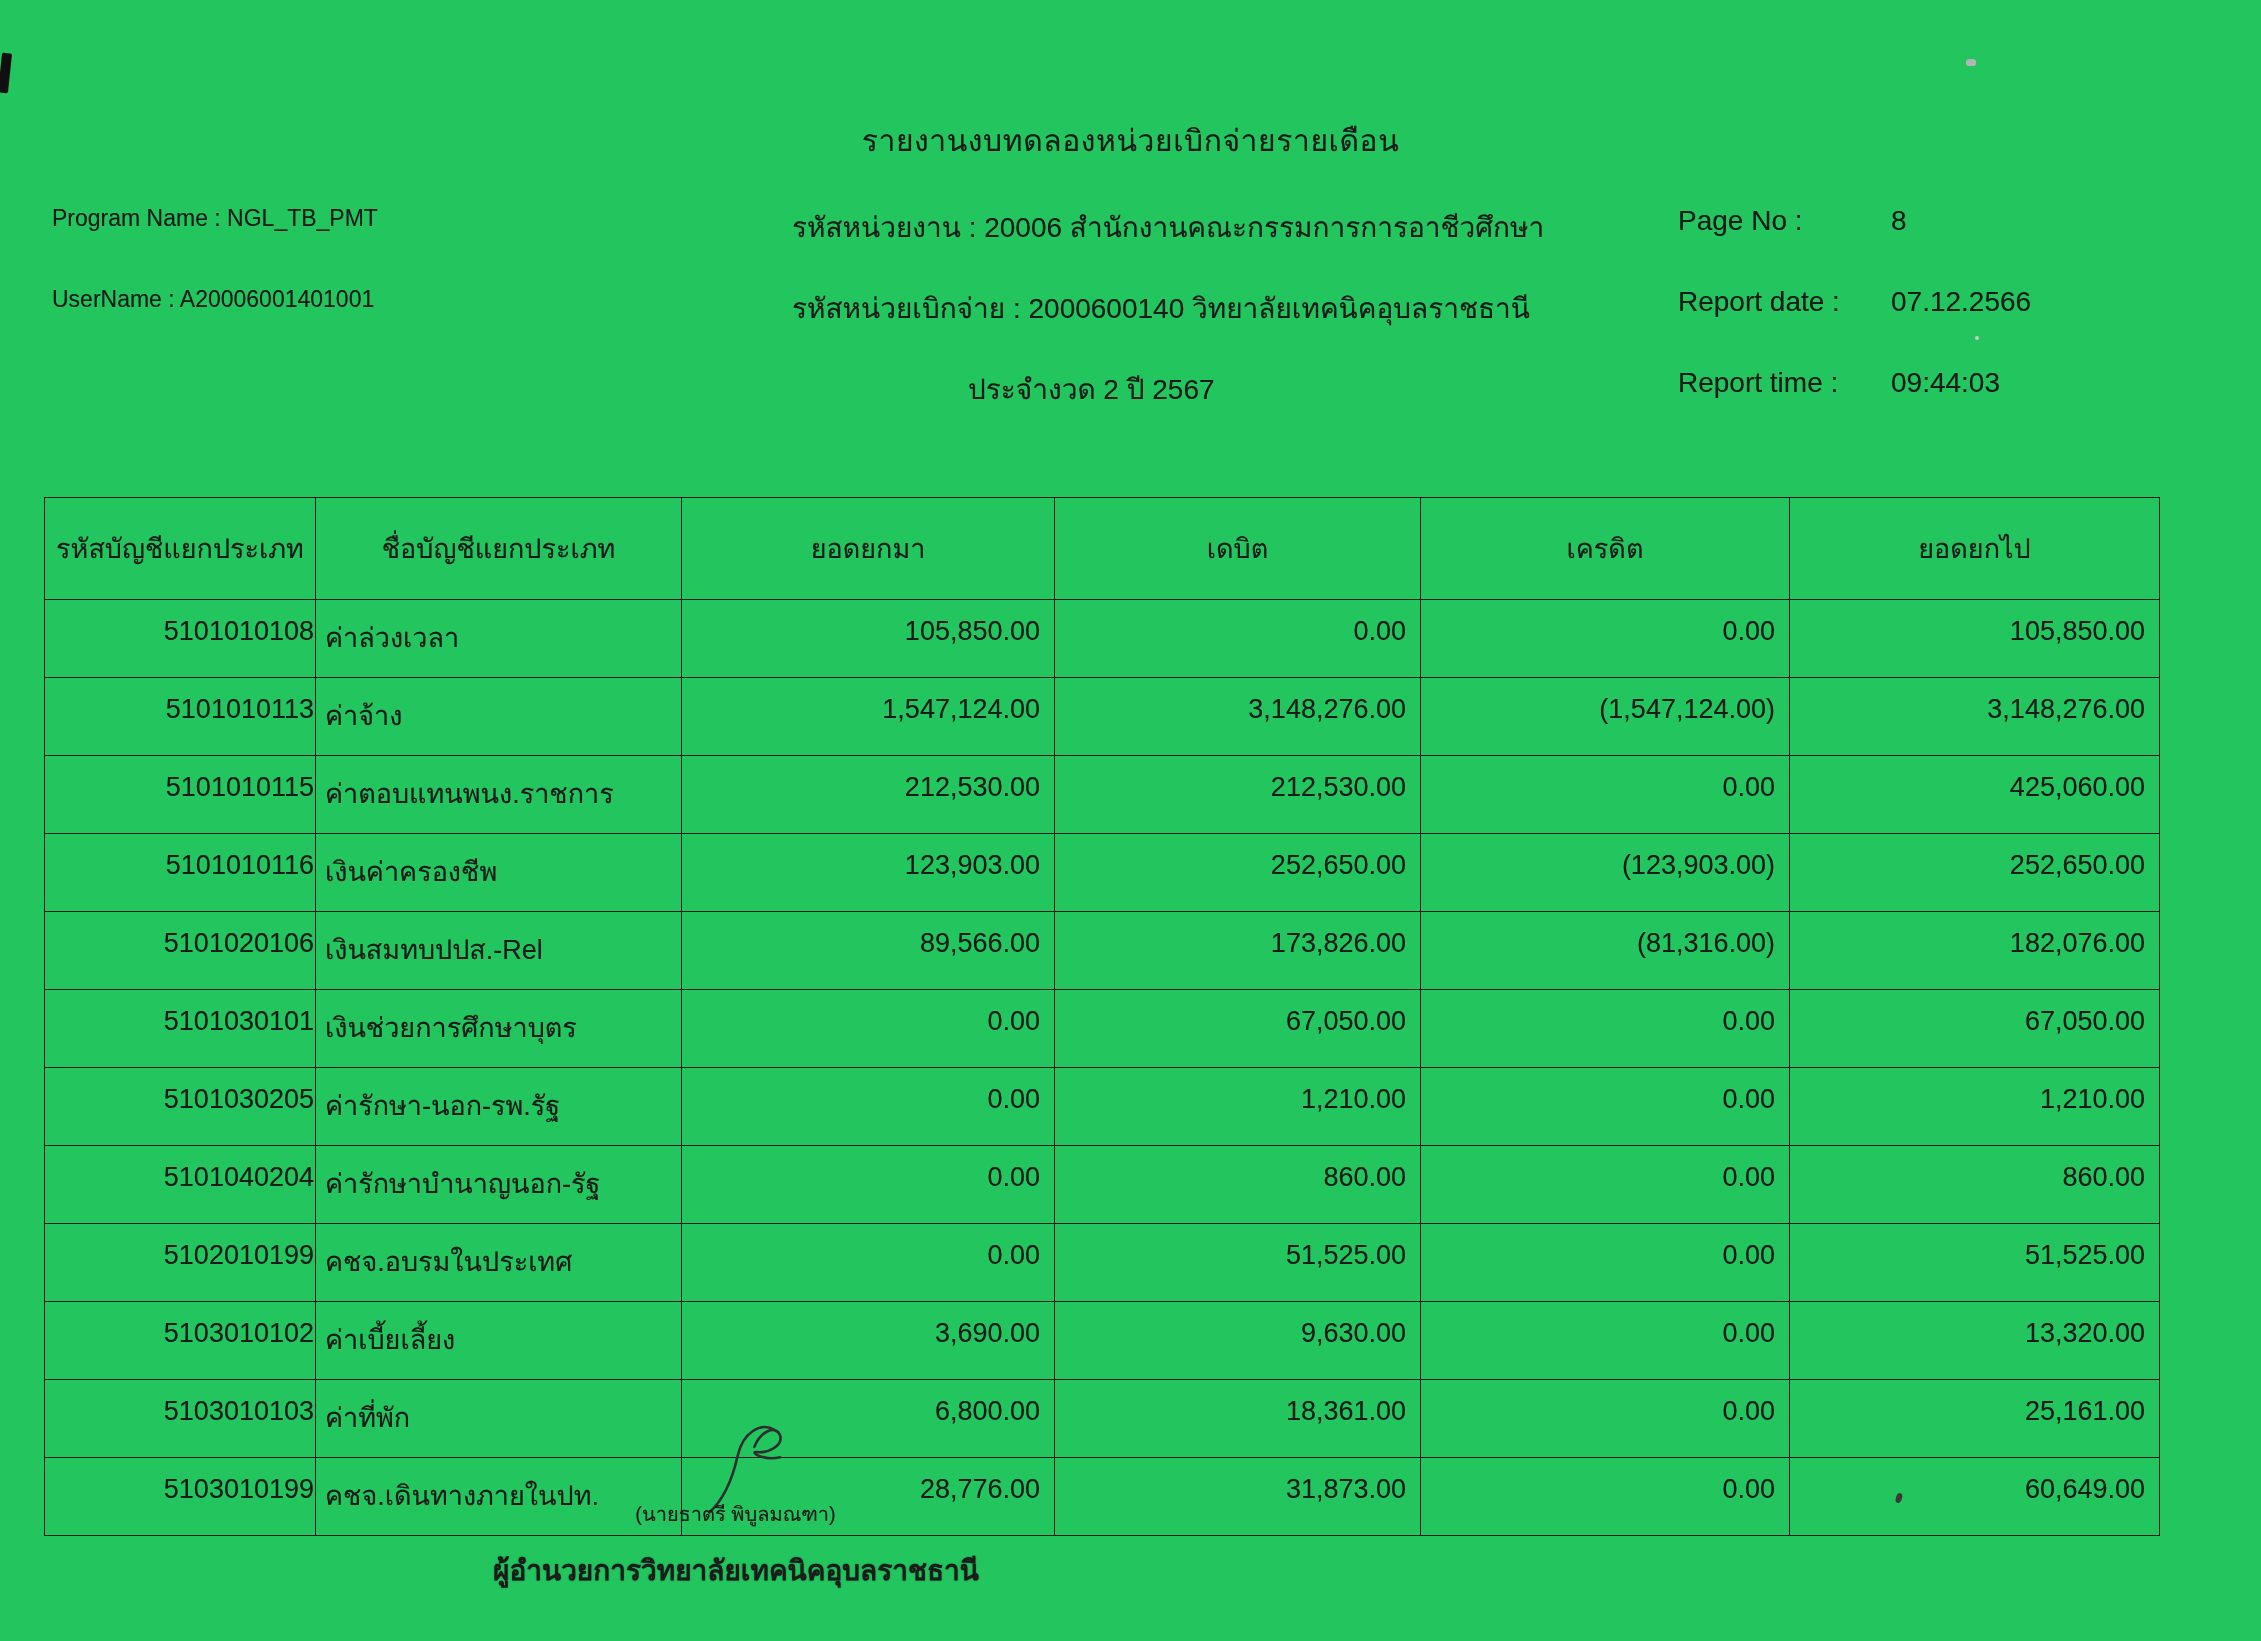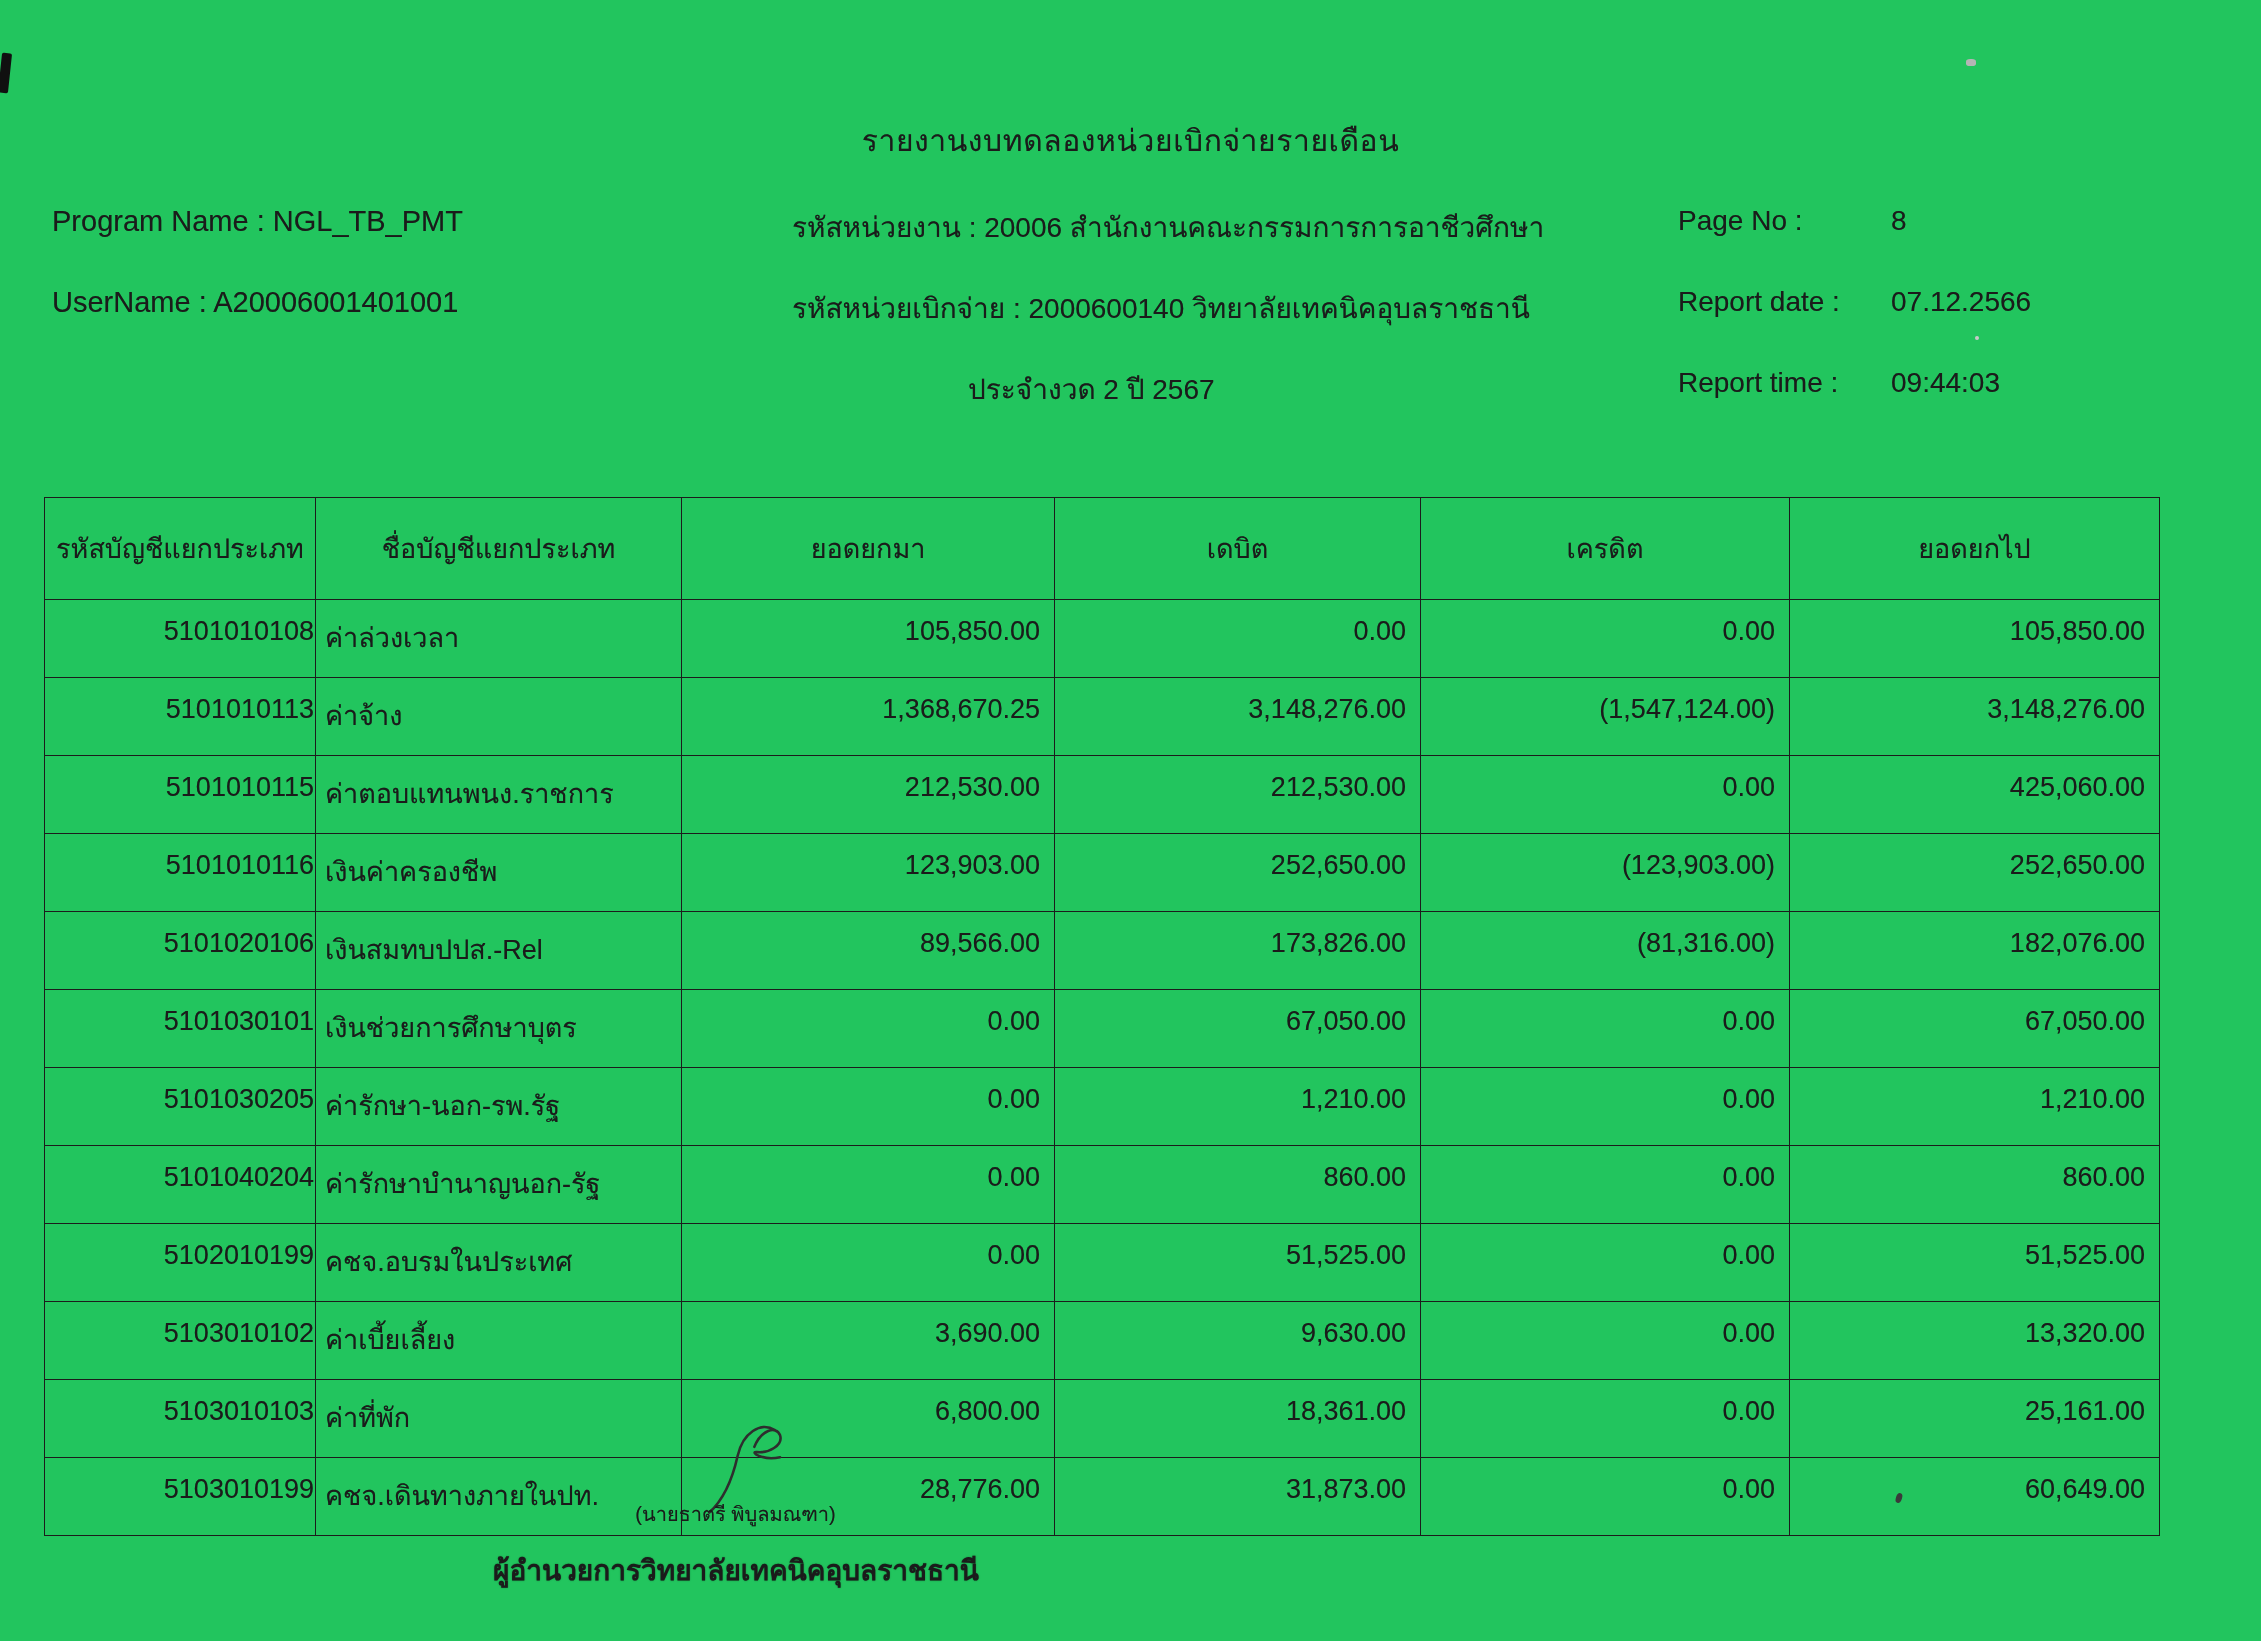--- a/index.html
+++ b/index.html
@@ -9,21 +9,21 @@
     background:#22c55e;
     font-family:"Liberation Sans","DejaVu Sans",sans-serif;
     color:#1b1b1b;
     overflow:hidden;
     text-shadow:0 0 0.6px rgba(0,0,0,.35);
   }
   .title{
     position:absolute;left:0;top:117px;width:2261px;
     text-align:center;font-size:30px;letter-spacing:0.6px;
   }
-  .meta-left{position:absolute;left:52px;top:205px;font-size:29px;}
+  .meta-left{position:absolute;left:52px;top:205px;font-size:23px;}
   .meta-left .line{height:81px;}
   .meta-center{position:absolute;left:792px;top:205px;font-size:28px;width:839px;}
   .meta-center .line{height:81px;}
   .meta-center .line.centered{padding-left:176px;}
   .meta-right{position:absolute;left:1678px;top:205px;font-size:28px;}
   .meta-right .line{height:81px;position:relative;}
   .meta-right .val{position:absolute;left:213px;top:0;}
   table.gl{
     position:absolute;left:44px;top:497px;
     width:2115px;border-collapse:collapse;table-layout:fixed;
@@ -113,21 +113,21 @@
           <td class="code">5101010108</td>
           <td class="name">ค่าล่วงเวลา</td>
           <td class="num">105,850.00</td>
           <td class="num">0.00</td>
           <td class="num">0.00</td>
           <td class="num">105,850.00</td>
         </tr>
         <tr>
           <td class="code">5101010113</td>
           <td class="name">ค่าจ้าง</td>
-          <td class="num">1,368,670.25</td>
+          <td class="num">1,547,124.00</td>
           <td class="num">3,148,276.00</td>
           <td class="num">(1,547,124.00)</td>
           <td class="num">3,148,276.00</td>
         </tr>
         <tr>
           <td class="code">5101010115</td>
           <td class="name">ค่าตอบแทนพนง.ราชการ</td>
           <td class="num">212,530.00</td>
           <td class="num">212,530.00</td>
           <td class="num">0.00</td>

